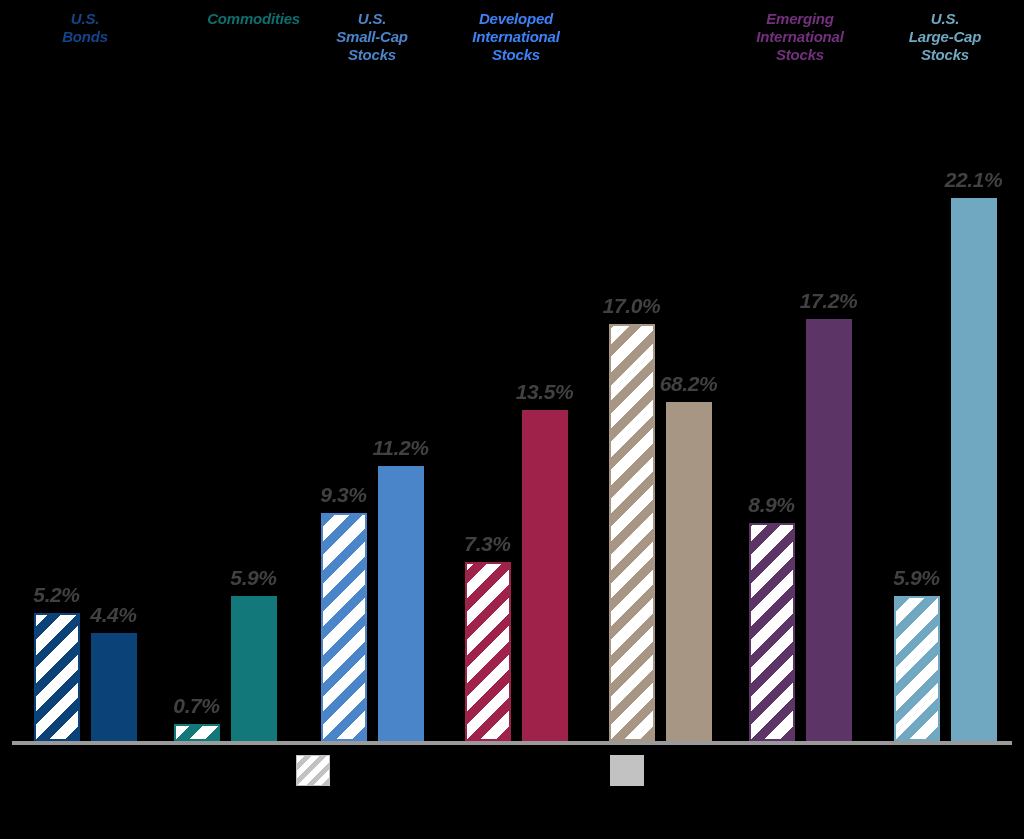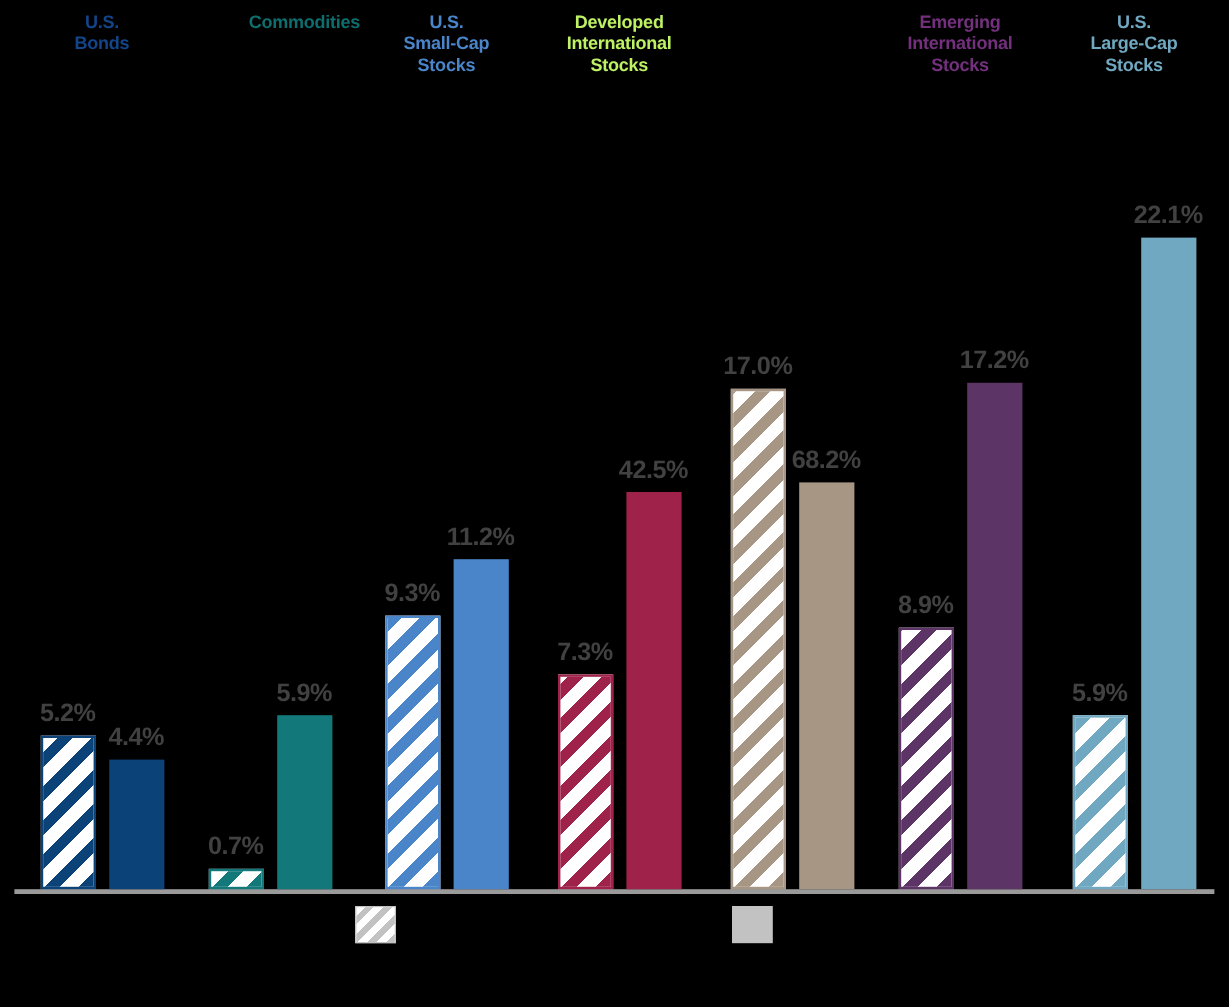--- a/index.html
+++ b/index.html
@@ -4,21 +4,21 @@
 <title>Asset Class Returns Chart</title>
 <style>
   html,body{margin:0;padding:0;}
   body{
     width:1024px;height:839px;
     background:#000000;
     font-family:"Liberation Sans", sans-serif;
     overflow:hidden;
     position:relative;
   }
-  #chart-root{position:relative;width:964px;height:839px;}
+  #chart-root{position:relative;width:964px;height:839px;font-style:italic;}
 
   
   .header-band{position:absolute;top:0;left:0;width:1024px;height:96px;}
   .cat-label{
     position:absolute;
     text-align:center;
     font-weight:bold;
     font-size:15px;
     line-height:18px;
     letter-spacing:-0.2px;
@@ -94,21 +94,21 @@
 
 <div id="chart-root">
 
   <div class="header-band">
       <div class="cat-label" style="color: rgb(19, 69, 138); width: 150px; left: 10px;">U.S.
 Bonds</div>
       <div class="cat-label" style="color: rgb(14, 110, 110); width: 150px; left: 150px; text-align: right;">Commodities</div>
       <div class="cat-label" style="color: rgb(74, 133, 201); width: 150px; left: 297px;">U.S.
 Small-Cap
 Stocks</div>
-      <div class="cat-label" style="color: #bef264; width: 150px; left: 441px;">Developed
+      <div class="cat-label" style="color: #3b82f6; width: 150px; left: 441px;">Developed
 International
 Stocks</div>
       <div class="cat-label" style="color: rgb(116, 48, 126); width: 150px; left: 725px;">Emerging
 International
 Stocks</div>
       <div class="cat-label" style="color: rgb(111, 168, 192); width: 150px; left: 870px;">U.S.
 Large-Cap
 Stocks</div>
     </div>
 
@@ -128,21 +128,21 @@
       <div class="bar-value" style="left: 701.5px; bottom: 228px;">8.9%</div>
       <div class="bar hatch" style="left: 893.5px; width: 46px; height: 145px; border: 2px solid rgb(111, 168, 192); background-image: repeating-linear-gradient(-45deg, rgb(111, 168, 192) 0px, rgb(111, 168, 192) 9px, rgb(255, 255, 255) 9px, rgb(255, 255, 255) 20px);"></div>
       <div class="bar-value" style="left: 846.5px; bottom: 155px;">5.9%</div>
       <div class="bar solid" style="left: 90.5px; width: 46px; height: 108px; background: rgb(11, 66, 120);"></div>
       <div class="bar-value" style="left: 43.5px; bottom: 118px;">4.4%</div>
       <div class="bar solid" style="left: 230.5px; width: 46px; height: 145px; background: rgb(18, 120, 122);"></div>
       <div class="bar-value" style="left: 183.5px; bottom: 155px;">5.9%</div>
       <div class="bar solid" style="left: 377.5px; width: 46px; height: 275px; background: rgb(74, 133, 201);"></div>
       <div class="bar-value" style="left: 330.5px; bottom: 285px;">11.2%</div>
       <div class="bar solid" style="left: 521.5px; width: 46px; height: 331px; background: rgb(158, 34, 73);"></div>
-      <div class="bar-value" style="left: 474.5px; bottom: 341px;">42.5%</div>
+      <div class="bar-value" style="left: 474.5px; bottom: 341px;">13.5%</div>
       <div class="bar solid" style="left: 665.5px; width: 46px; height: 339px; background: rgb(168, 150, 133);"></div>
       <div class="bar-value" style="left: 618.5px; bottom: 349px;">68.2%</div>
       <div class="bar solid" style="left: 805.5px; width: 46px; height: 422px; background: rgb(92, 53, 102);"></div>
       <div class="bar-value" style="left: 758.5px; bottom: 432px;">17.2%</div>
       <div class="bar solid" style="left: 950.5px; width: 46px; height: 543px; background: rgb(111, 168, 192);"></div>
       <div class="bar-value" style="left: 903.5px; bottom: 553px;">22.1%</div>
     </div>
 
   <div class="legend">
       <div class="legend-item" style="left: 296px; top: 10px;">

